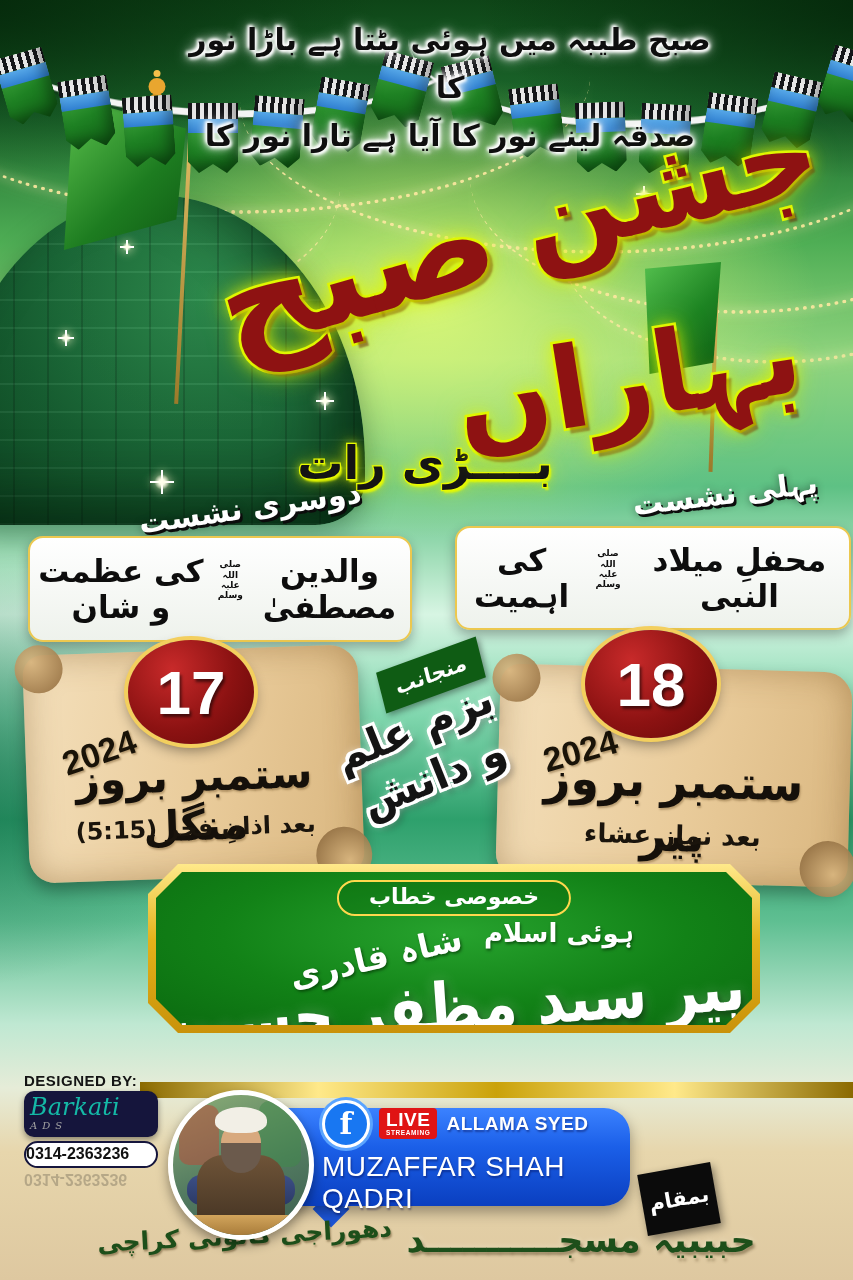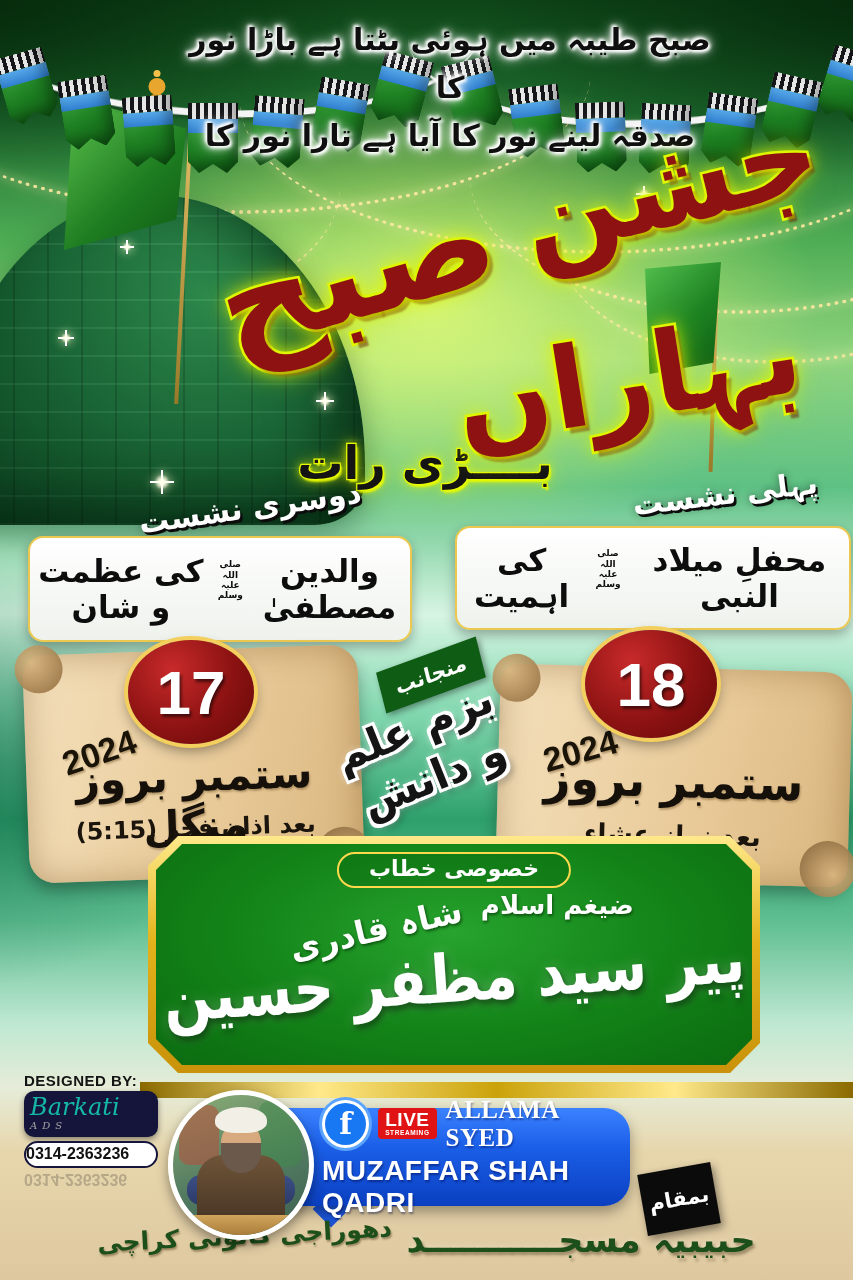--- a/index.html
+++ b/index.html
@@ -103,21 +103,21 @@
   .org-tag{position:absolute;left:378px;top:654px;width:106px;height:42px;transform:rotate(-20deg) skewX(-6deg);
     background:#0f5c14;color:#fff;font-size:21px;font-weight:bold;display:flex;align-items:center;justify-content:center;
     box-shadow:2px 3px 6px rgba(0,0,0,.4);z-index:6;}
   .org-name{position:absolute;left:334px;top:700px;width:180px;transform:rotate(-22deg);
     text-align:center;font-size:42px;line-height:1.25;font-weight:bold;color:#141414;z-index:6;
     text-shadow:-3px -3px 0 #fff,3px -3px 0 #fff,-3px 3px 0 #fff,3px 3px 0 #fff,0 0 10px #fff,4px 6px 7px rgba(0,0,0,.35);}
 
   
   .gold-bar{left:140px;top:1082px;width:713px;height:16px;
     background:linear-gradient(90deg,#8a6a00,#ffe98a 25%,#caa20a 50%,#ffe98a 75%,#8a6a00);z-index:2;}
-  .speaker-frame{left:148px;top:836px;width:612px;height:237px;z-index:5;
+  .speaker-frame{left:148px;top:864px;width:612px;height:169px;z-index:5;
     background:linear-gradient(180deg,#ffe98a,#e3b21a 45%,#c9920a);
     clip-path:polygon(30px 0,calc(100% - 30px) 0,100% 30px,100% calc(100% - 30px),calc(100% - 30px) 100%,30px 100%,0 calc(100% - 30px),0 30px);
     box-shadow:0 8px 18px rgba(0,0,0,.35);}
   .speaker-inner{position:absolute;left:8px;top:8px;right:8px;bottom:8px;
     background:radial-gradient(ellipse at 50% 40%,#27a32e 0%,#128217 55%,#0b6b10 100%);
     clip-path:polygon(26px 0,calc(100% - 26px) 0,100% 26px,100% calc(100% - 26px),calc(100% - 26px) 100%,26px 100%,0 calc(100% - 26px),0 26px);}
   .address-pill{position:absolute;left:50%;top:8px;transform:translateX(-50%);
     border:2px solid #ffd84d;border-radius:999px;padding:2px 30px 5px;
     color:#fff;font-size:22px;font-weight:bold;background:rgba(0,80,0,.25);white-space:nowrap;}
   .speaker-honorific{position:absolute;right:118px;top:46px;color:#fff;font-size:26px;font-weight:bold;
@@ -143,22 +143,22 @@
     box-shadow:0 6px 14px rgba(0,0,0,.35);
     display:flex;flex-direction:column;justify-content:center;gap:2px;padding-left:88px;box-sizing:border-box;
     font-family:"Liberation Sans",sans-serif;color:#fff;}
   .fb-row{display:flex;align-items:center;gap:9px;}
   .fb-icon{width:42px;height:42px;border-radius:50%;background:#1877f2;border:3px solid #fff;
     box-shadow:0 0 0 3px #5aa4ff;display:flex;align-items:center;justify-content:center;
     font-family:"DejaVu Serif",serif;font-weight:bold;font-size:30px;color:#fff;line-height:1;}
   .live-badge{background:#e01414;border-radius:4px;padding:2px 7px 3px;text-align:center;line-height:1;}
   .live-main{font-size:19px;font-weight:bold;letter-spacing:.5px;}
   .live-sub{font-size:6.5px;font-weight:bold;letter-spacing:.6px;margin-top:1px;}
-  .fb-name1{font-size:25px;font-weight:bold;letter-spacing:.5px;text-shadow:1px 2px 2px rgba(0,0,60,.4);font-family:Liberation Serif, serif;}
-  .fb-name2{font-size:28px;font-weight:bold;letter-spacing:.5px;margin-top:1px;text-shadow:1px 2px 2px rgba(0,0,60,.4);}
+  .fb-name1{font-size:19px;font-weight:bold;letter-spacing:.5px;text-shadow:1px 2px 2px rgba(0,0,60,.4);}
+  .fb-name2{font-size:28px;font-weight:normal;letter-spacing:.5px;margin-top:1px;text-shadow:1px 2px 2px rgba(0,0,60,.4);}
   .fb-tail{left:318px;top:1196px;width:26px;height:26px;background:#1c55d8;transform:rotate(45deg);z-index:4;}
   .photo{left:168px;top:1090px;width:136px;height:140px;border-radius:50%;border:5px solid #fff;z-index:6;
     overflow:hidden;box-shadow:0 5px 12px rgba(0,0,0,.4);
     background:linear-gradient(160deg,#8cae77 0%,#527a60 55%,#3c5e50 100%);}
   .ph-blob1{position:absolute;left:6px;top:10px;width:40px;height:60px;background:#b84c3a;opacity:.55;border-radius:10px;}
   .ph-blob2{position:absolute;right:8px;top:6px;width:42px;height:66px;background:#3f8a4a;opacity:.5;border-radius:10px;}
   .ph-body{position:absolute;left:24px;bottom:18px;width:88px;height:62px;border-radius:26px 26px 0 0;
     background:linear-gradient(180deg,#6f5438,#4a3826);}
   .ph-arms{position:absolute;left:14px;bottom:30px;width:108px;height:30px;border-radius:14px;
     background:linear-gradient(180deg,#3c4f86,#2c3a66);}
@@ -262,21 +262,21 @@
   <div class="org-name rtl">
     <div>بزم علم</div>
     <div>و دانش</div>
   </div>
 
   <div class="gold-bar abs"></div>
 
   <div class="speaker-frame abs">
     <div class="speaker-inner">
       <div class="address-pill rtl">خصوصی خطاب</div>
-      <div class="speaker-honorific rtl">ضیغم اسلام</div>
+      <div class="speaker-honorific rtl">ہوئی اسلام</div>
       <div class="speaker-nametop rtl">شاہ قادری</div>
       <div class="speaker-name rtl">پیر سید مظفر حسین</div>
     </div>
   </div>
 
   <div class="designer abs">
     <div class="designer-label">DESIGNED BY:</div>
     <div class="designer-box">
       <div class="designer-brand">Barkati</div>
       <div class="designer-sub">ADS</div>

